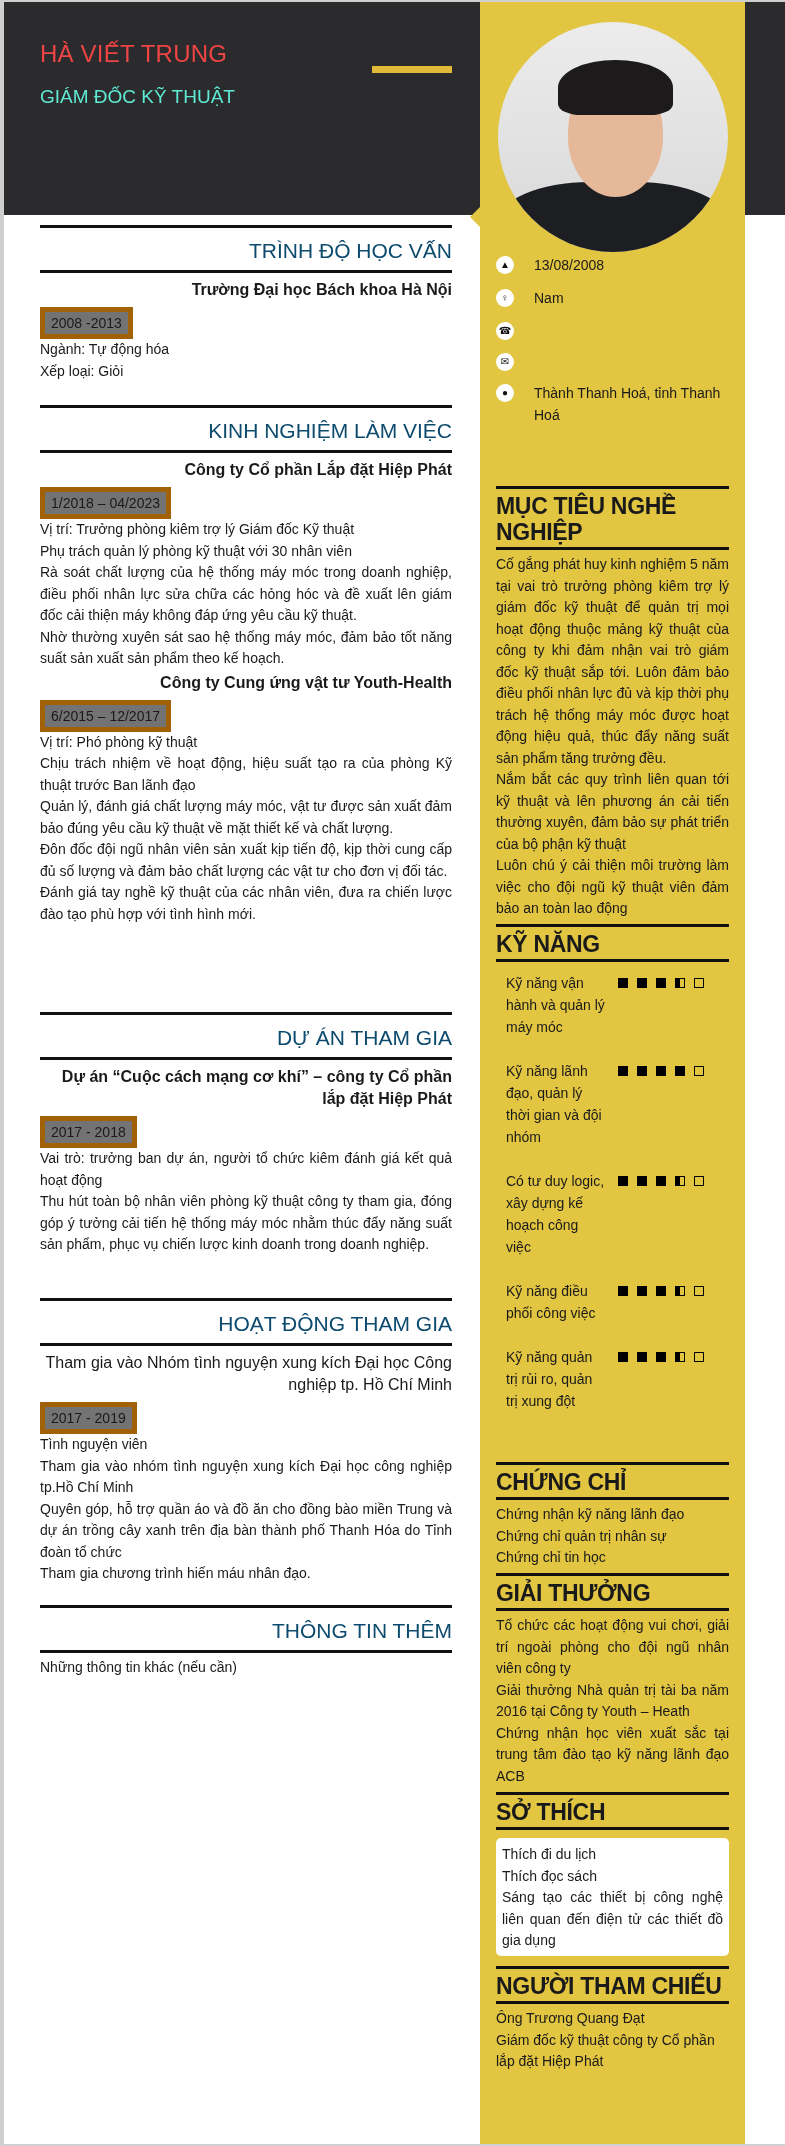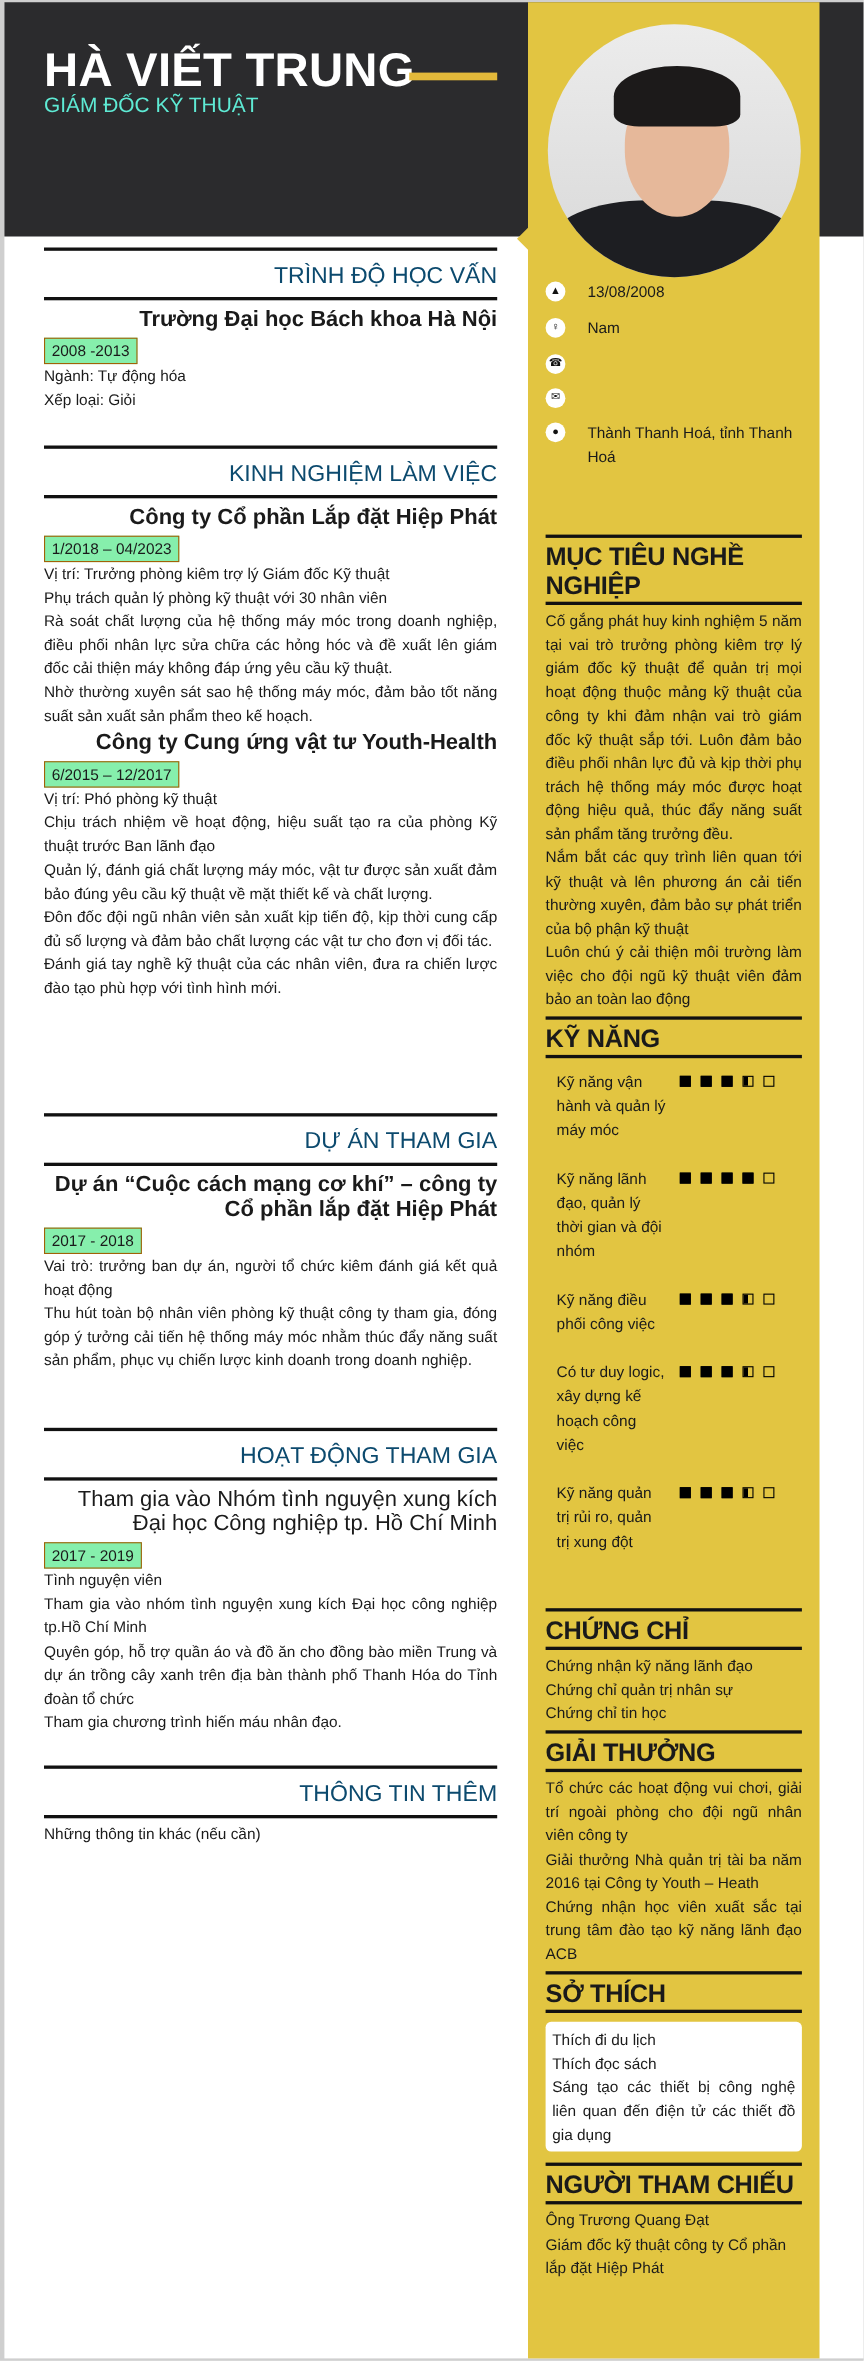--- a/index.html
+++ b/index.html
@@ -1,20 +1,20 @@
 <!DOCTYPE html>
 <html><head>
 <meta charset="utf-8">
 <style>
   * { box-sizing: border-box; margin: 0; padding: 0; }
   html, body { width: 785px; height: 2146px; background: #cfcfcf; overflow: hidden; }
   body { font-family: "Liberation Sans", "DejaVu Sans", sans-serif; color: #1a1a1a; }
   .page { position: absolute; left: 4px; top: 2px; width: 781px; height: 2142px; background: #ffffff; }
   .header { position: absolute; left: 0; top: 0; width: 781px; height: 213px; background: #2b2b2d; }
-  .name { position: absolute; left: 36px; top: 38px; color: #ffffff; font-size: 43px; font-weight: 700; letter-spacing: 0.2px; }
+  .name { position: absolute; left: 36px; top: 38px; color: #ef4444; font-size: 24px; font-weight: 400; letter-spacing: 0.2px; }
   .title { position: absolute; left: 36px; top: 84px; color: #5eead4; font-size: 19px; }
   .accent-bar { position: absolute; left: 368px; top: 64px; width: 80px; height: 7px; background: #e3b93a; }
   .sidebar { position: absolute; left: 476px; top: 0; width: 265px; height: 2142px; background: #e2c541; }
   .notch { position: absolute; left: 466px; top: 205px; width: 0; height: 0; border-top: 10px solid transparent; border-bottom: 10px solid transparent; border-right: 10px solid #e2c541; }
   .photo { position: absolute; left: 18px; top: 20px; width: 230px; height: 230px; border-radius: 50%; overflow: hidden; background: linear-gradient(#ececec, #d8d8d8); }
   .photo .head { position: absolute; left: 70px; top: 55px; width: 95px; height: 120px; border-radius: 45% 45% 50% 50%; background: #e6b89a; }
   .photo .hair { position: absolute; left: 60px; top: 38px; width: 115px; height: 55px; border-radius: 50% 50% 20% 20%; background: #1c1a1a; }
   .photo .body { position: absolute; left: 0; top: 160px; width: 230px; height: 100px; border-radius: 40% 40% 0 0; background: #1d1e22; }
   .contact { position: absolute; left: 16px; top: 252px; width: 240px; }
   .c-row { display: flex; align-items: flex-start; margin-bottom: 11px; font-size: 14px; line-height: 22px; }
@@ -26,23 +26,23 @@
   .s-body p { margin: 0; }
   .skill { display: flex; margin: 12px 0 0 10px; font-size: 14px; line-height: 22px; }
   .skill-name { width: 100px; }
   .skill-dots { display: flex; gap: 9px; margin-top: 6px; margin-left: 12px; }
   .dot { width: 10px; height: 10px; border: 1.5px solid #000; }
   .dot.full { background: #000; }
   .dot.half { background: linear-gradient(90deg, #000 50%, transparent 50%); }
   .hobby-box { background: #fff; border-radius: 5px; padding: 6px 6px 4px; margin-top: 8px; }
   .main { position: absolute; left: 36px; width: 412px; }
   .m-head { border-top: 3px solid #111; border-bottom: 3px solid #111; text-align: right; font-size: 21px; color: #0c4a6e; padding: 10px 0 6px; line-height: 26px; }
-  .m-org { text-align: right; font-weight: 700; font-size: 20px; line-height: 22px; margin-top: 6px; }
+  .m-org { text-align: right; font-weight: 700; font-size: 16px; line-height: 22px; margin-top: 6px; }
   .m-org.plain { font-weight: 400; }
-  .m-date { display: inline-block; background: #86efac; border: 1px solid #a16207; font-size: 14px; padding: 1px 6px; margin-top: 6px; line-height: 20px; }
+  .m-date { display: inline-block; background: #737373; border: 5px solid #a16207; font-size: 14px; padding: 1px 6px; margin-top: 6px; line-height: 20px; }
   .m-body { font-size: 14px; line-height: 21.5px; text-align: justify; }
   .m-body p { margin: 0; }
 </style>
 </head>
 <body>
 
 <div class="page">
   <div class="header">
     <div class="name">HÀ VIẾT TRUNG</div>
     <div class="title">GIÁM ĐỐC KỸ THUẬT</div>
@@ -106,31 +106,31 @@
         <div class="skill-name">Kỹ năng lãnh đạo, quản lý thời gian và đội nhóm</div>
         <div class="skill-dots">
           <span class="dot full"></span>
             <span class="dot full"></span>
             <span class="dot full"></span>
             <span class="dot full"></span>
             <span class="dot"></span>
         </div>
       </div>
       <div class="skill" style="margin-top:22px;">
+        <div class="skill-name">Có tư duy logic, xây dựng kế hoạch công việc</div>
+        <div class="skill-dots">
+          <span class="dot full"></span>
+            <span class="dot full"></span>
+            <span class="dot full"></span>
+            <span class="dot half"></span>
+            <span class="dot"></span>
+        </div>
+      </div>
+      <div class="skill" style="margin-top:22px;">
         <div class="skill-name">Kỹ năng điều phối công việc</div>
-        <div class="skill-dots">
-          <span class="dot full"></span>
-            <span class="dot full"></span>
-            <span class="dot full"></span>
-            <span class="dot half"></span>
-            <span class="dot"></span>
-        </div>
-      </div>
-      <div class="skill" style="margin-top:22px;">
-        <div class="skill-name">Có tư duy logic, xây dựng kế hoạch công việc</div>
         <div class="skill-dots">
           <span class="dot full"></span>
             <span class="dot full"></span>
             <span class="dot full"></span>
             <span class="dot half"></span>
             <span class="dot"></span>
         </div>
       </div>
       <div class="skill" style="margin-top:22px;">
         <div class="skill-name">Kỹ năng quản trị rủi ro, quản trị xung đột</div>

